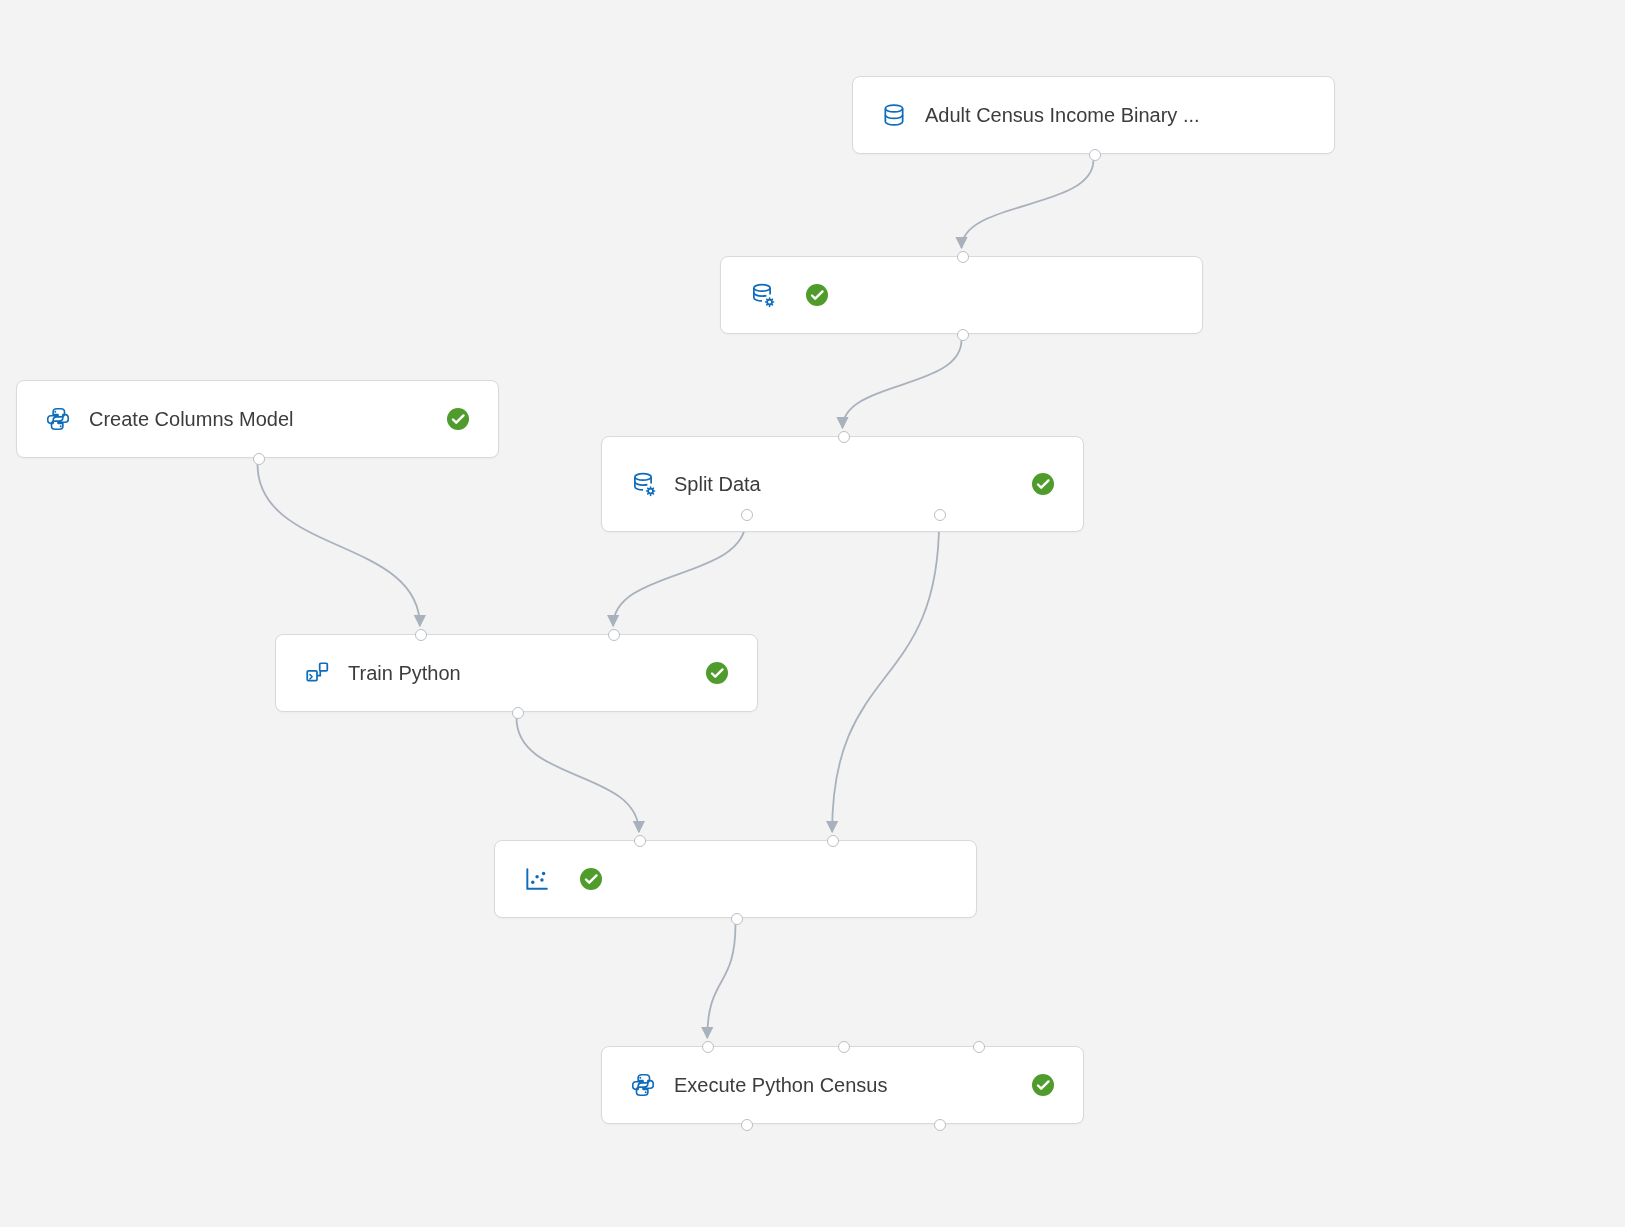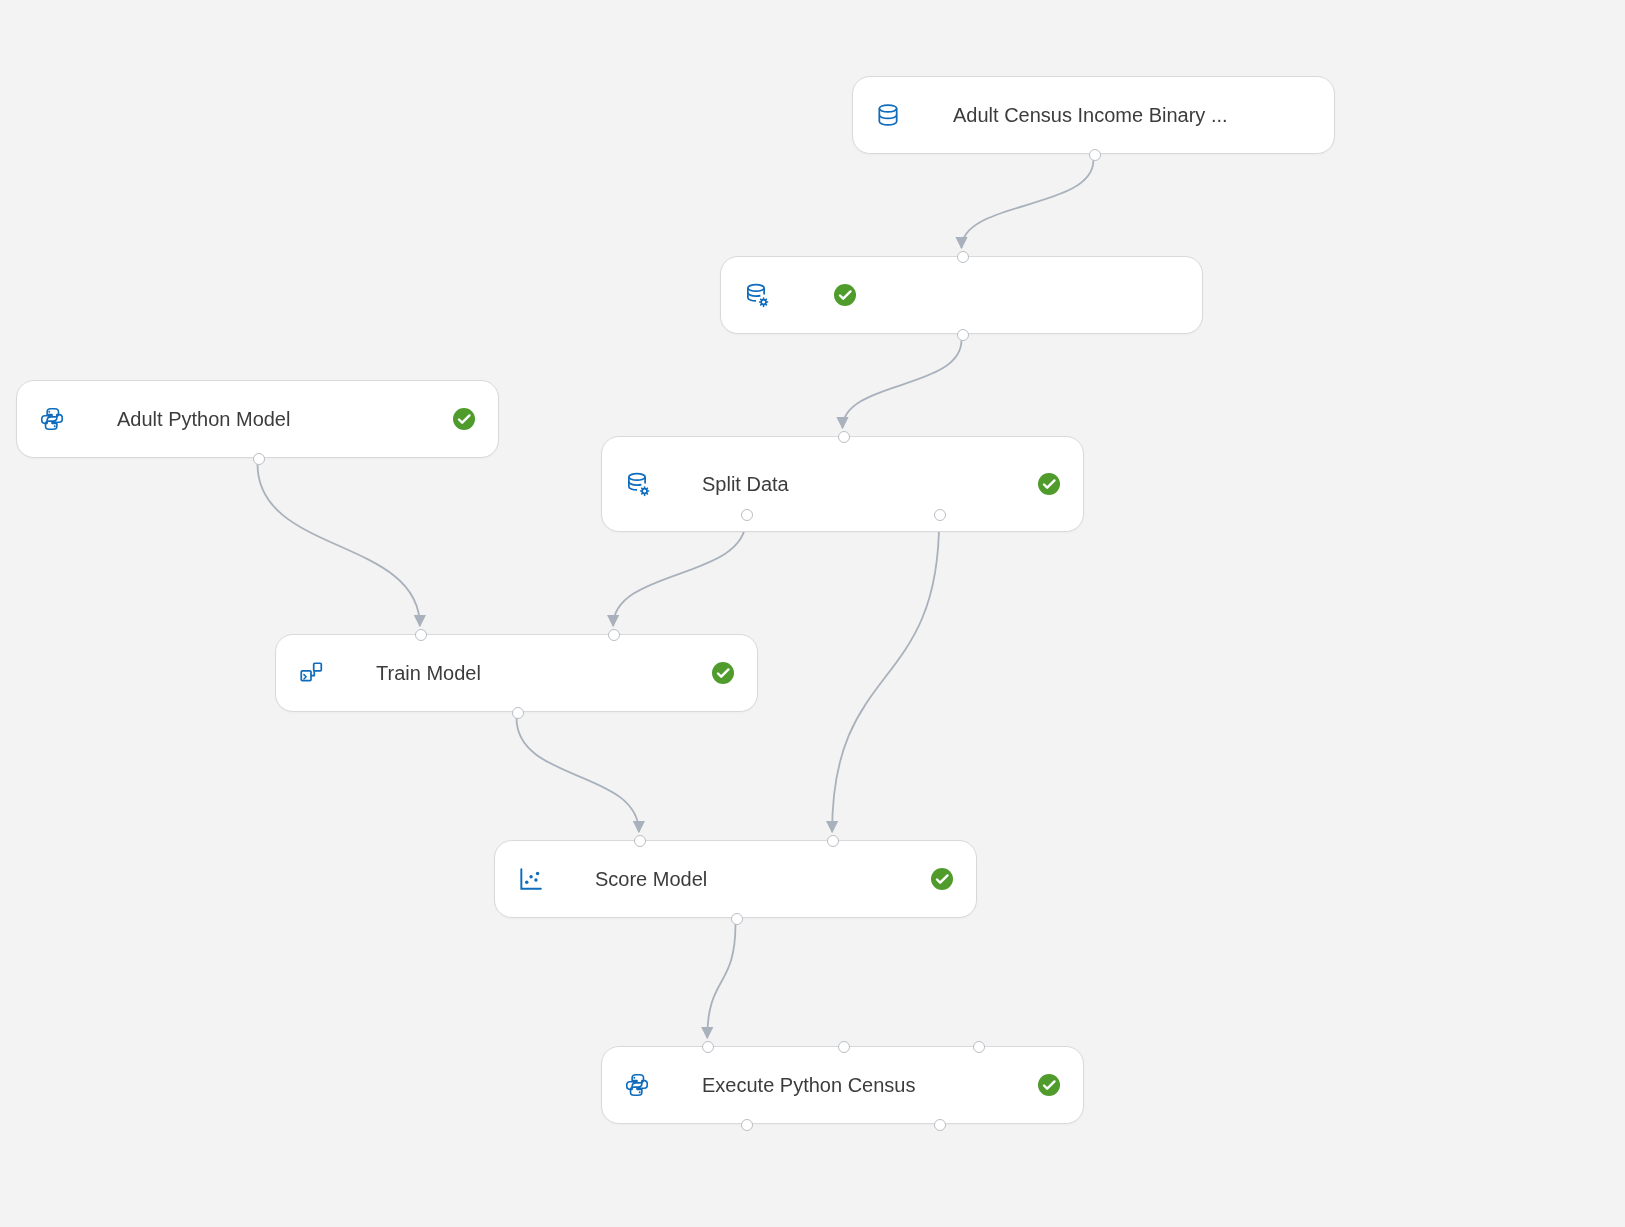--- a/index.html
+++ b/index.html
@@ -21,28 +21,27 @@
     position: absolute;
     left: 0; top: 0;
     width: 1625px;
     height: 1227px;
     pointer-events: none;
   }
   .node {
     position: absolute;
     background: #ffffff;
     border: 1px solid #d9d9d9;
-    border-radius: 18px;
+    border-radius: 8px;
     box-sizing: border-box;
     display: flex;
     align-items: center;
-    padding: 0 22px;
+    padding: 0 28px;
     box-shadow: 0 1px 2px rgba(0,0,0,0.03);
     cursor: move;
-    gap: 34px;
   }
   .node .icon {
     width: 26px;
     height: 26px;
     flex: 0 0 26px;
     margin-right: 18px;
     display: inline-flex;
     align-items: center;
     justify-content: center;
   }
@@ -128,21 +127,21 @@
       </div>
       <div class="node" style="left: 16px; top: 380px; width: 483px; height: 78px;">
         <span class="icon">
           <svg width="26" height="26" viewBox="0 0 24 24">
             <path d="M11 2.5c-3 0-3.5 1.3-3.5 2.8V8H12v1H5.3C3.5 9 2.5 10 2.5 12.5S3.5 16 5.3 16H7.5v-2.7c0-2 1.5-3.3 3.5-3.3h4c1.8 0 3-1.2 3-3V5.3c0-1.5-.5-2.8-3.5-2.8H11z" fill="none" stroke="#0f6cbd" stroke-width="1.5" stroke-linejoin="round"></path>
             <path d="M13 21.5c3 0 3.5-1.3 3.5-2.8V16H12v-1h6.7c1.8 0 2.8-1 2.8-3.5S20.5 8 18.7 8H16.5v2.7c0 2-1.5 3.3-3.5 3.3H9c-1.8 0-3 1.2-3 3v1.7c0 1.5.5 2.8 3.5 2.8H13z" fill="none" stroke="#0f6cbd" stroke-width="1.5" stroke-linejoin="round"></path>
             <circle cx="9.5" cy="5.3" r="0.9" fill="#0f6cbd"></circle>
             <circle cx="14.5" cy="18.7" r="0.9" fill="#0f6cbd"></circle>
           </svg>
         </span>
-        <span class="label">Adult Python Model</span>
+        <span class="label">Create Columns Model</span>
         <span class="status">
           <svg width="24" height="24" viewBox="0 0 24 24">
             <circle cx="12" cy="12" r="11" fill="#4f9c2c"></circle>
             <path d="M7 12.5l3.2 3.2L17.5 8.4" fill="none" stroke="#ffffff" stroke-width="2.4" stroke-linecap="round" stroke-linejoin="round"></path>
           </svg>
         </span>
         <div class="port" style="left: 235.5px; top: 72px;"></div>
       </div>
       <div class="node" style="left: 601px; top: 436px; width: 483px; height: 96px;">
         <span class="icon">
@@ -168,42 +167,41 @@
       </div>
       <div class="node" style="left: 275px; top: 634px; width: 483px; height: 78px;">
         <span class="icon">
           <svg width="26" height="26" viewBox="0 0 24 24">
             <rect x="3" y="10" width="9" height="9" rx="1" fill="none" stroke="#0f6cbd" stroke-width="1.6"></rect>
             <rect x="14.5" y="3" width="7" height="7" rx="1" fill="none" stroke="#0f6cbd" stroke-width="1.6"></rect>
             <path d="M12 14.5h3V10" fill="none" stroke="#0f6cbd" stroke-width="1.6"></path>
             <path d="M5.5 13.5l2 2 -2 2" fill="none" stroke="#0f6cbd" stroke-width="1.4" stroke-linecap="round" stroke-linejoin="round"></path>
           </svg>
         </span>
-        <span class="label">Train Model</span>
+        <span class="label">Train Python</span>
         <span class="status">
           <svg width="24" height="24" viewBox="0 0 24 24">
             <circle cx="12" cy="12" r="11" fill="#4f9c2c"></circle>
             <path d="M7 12.5l3.2 3.2L17.5 8.4" fill="none" stroke="#ffffff" stroke-width="2.4" stroke-linecap="round" stroke-linejoin="round"></path>
           </svg>
         </span>
         <div class="port" style="left: 138.9px; top: -6px;"></div>
         <div class="port" style="left: 332.1px; top: -6px;"></div>
         <div class="port" style="left: 235.5px; top: 72px;"></div>
       </div>
       <div class="node" style="left: 494px; top: 840px; width: 483px; height: 78px;">
         <span class="icon">
           <svg width="26" height="26" viewBox="0 0 24 24">
             <path d="M4 3v18h18" fill="none" stroke="#0f6cbd" stroke-width="1.8" stroke-linecap="round"></path>
             <circle cx="9" cy="15" r="1.6" fill="#0f6cbd"></circle>
             <circle cx="13" cy="10" r="1.6" fill="#0f6cbd"></circle>
             <circle cx="17.5" cy="13" r="1.6" fill="#0f6cbd"></circle>
             <circle cx="19" cy="7" r="1.6" fill="#0f6cbd"></circle>
           </svg>
         </span>
-        <span class="label">Score Model</span>
         <span class="status">
           <svg width="24" height="24" viewBox="0 0 24 24">
             <circle cx="12" cy="12" r="11" fill="#4f9c2c"></circle>
             <path d="M7 12.5l3.2 3.2L17.5 8.4" fill="none" stroke="#ffffff" stroke-width="2.4" stroke-linecap="round" stroke-linejoin="round"></path>
           </svg>
         </span>
         <div class="port" style="left: 138.9px; top: -6px;"></div>
         <div class="port" style="left: 332.1px; top: -6px;"></div>
         <div class="port" style="left: 235.5px; top: 72px;"></div>
       </div>

